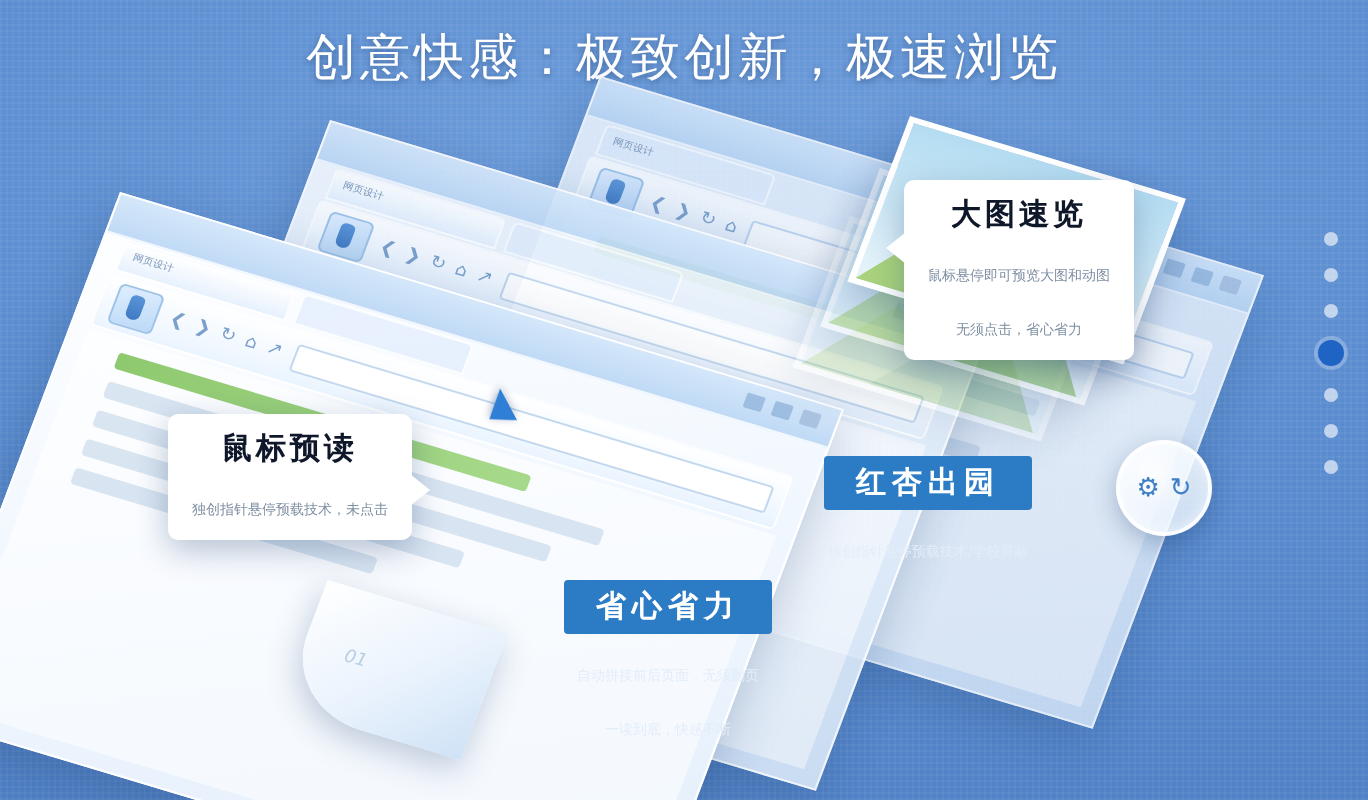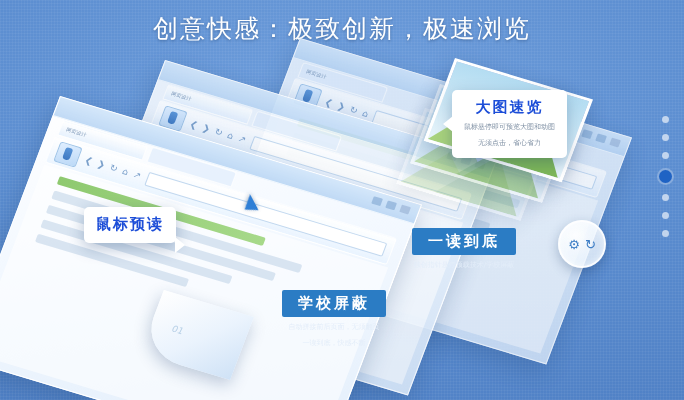--- a/index.html
+++ b/index.html
@@ -148,26 +148,26 @@
   }
   .lensicon{color:#3f7fc6;font-size:13px;line-height:1;}
 
   
   .callout{position:absolute;}
   .cal-box{
     background:#ffffff;border-radius:5px;
     box-shadow:0 5px 16px rgba(20,55,105,.3);
     padding:8px 12px 9px;text-align:center;
   }
-  .cal-head{font-size:15px;font-weight:bold;letter-spacing:2px;color:#1d4ed8;}
+  .cal-head{font-size:15px;font-weight:bold;letter-spacing:2px;color:#0f172a;}
   .cal-head.filled{
     background:#2b7cc4;color:#ffffff;display:inline-block;
     padding:4px 16px;border-radius:2px;letter-spacing:3px;
   }
-  .cal-sub{font-size:7px;color:#7e8fa3;line-height:1.6;margin-top:5px;white-space:nowrap;}
+  .cal-sub{font-size:7px;color:#7e8fa3;line-height:1.6;margin-top:16px;white-space:nowrap;}
 
   
   .ptr{position:absolute;width:0;height:0;}
 
   
   #c-preread{left:72px;top:207px;padding-left:12px;}
   #c-preread .ptr{right:-9px;top:30px;border-top:8px solid transparent;border-bottom:8px solid transparent;border-left:10px solid #ffffff;}
 
   
   #c-bigimg{left:452px;top:90px;}
@@ -306,41 +306,42 @@
 
     <div class="lens">
       <span class="lensicon">⚙</span>
       <span class="lensicon">↻</span>
     </div>
   </div>
 
   <div class="callout" id="c-preread">
     <div class="cal-box">
       <div class="cal-head">鼠标预读</div>
+      <div class="cal-sub">独创指针悬停预载技术，未点击</div>
     </div>
     <span class="ptr"></span>
   </div>
 
   <div class="callout" id="c-bigimg">
     <div class="cal-box">
       <div class="cal-head">大图速览</div>
       <div class="cal-sub">鼠标悬停即可预览大图和动图</div>
       <div class="cal-sub">无须点击，省心省力</div>
     </div>
     <span class="ptr"></span>
   </div>
 
   <div class="callout cal-plain" id="c-merge">
-    <div class="cal-head filled">学校屏蔽</div>
+    <div class="cal-head filled">省心省力</div>
     <div class="cal-sub">自动拼接前后页面，无须翻页</div>
     <div class="cal-sub">一读到底，快感不断</div>
   </div>
 
   <div class="callout cal-plain" id="c-unblock">
-    <div class="cal-head filled">一读到底</div>
+    <div class="cal-head filled">红杏出园</div>
     <div class="cal-sub">独创指针悬停预载技术/学校屏蔽</div>
   </div>
 
   <div class="dots">
     <span class="dot"></span>
     <span class="dot"></span>
     <span class="dot"></span>
     <span class="dot active"></span>
     <span class="dot"></span>
     <span class="dot"></span>

